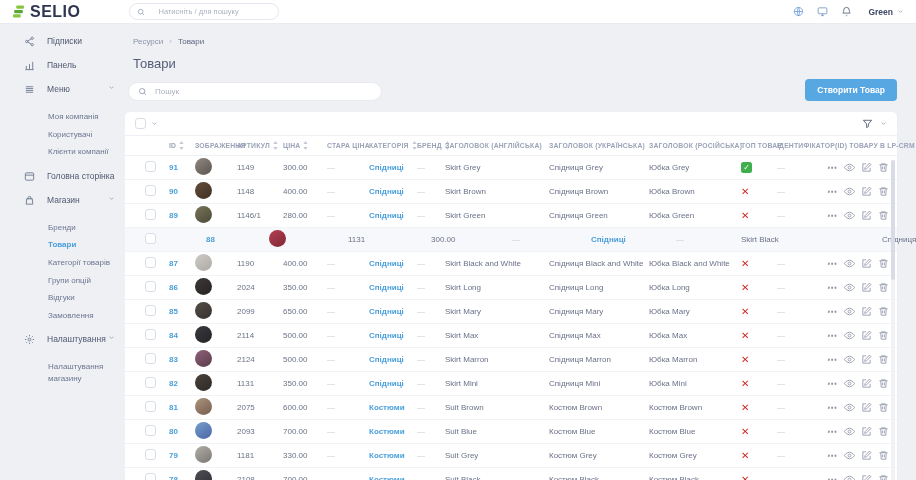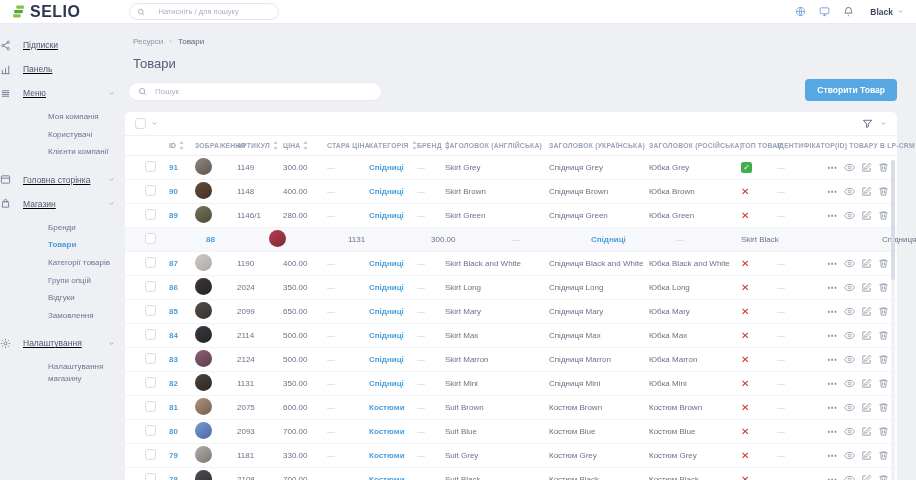--- a/index.html
+++ b/index.html
@@ -26,22 +26,22 @@
   .user-name{font-size:8.5px;font-weight:700;color:#3f4965;}
   .chev{width:7px;height:7px;color:#8a93a8;display:flex;}
   .chev svg{width:100%;height:100%;}
 
   
   .page-body{display:flex;height:456px;}
   aside{width:125px;flex:0 0 125px;padding:12px 0 0 0;overflow:hidden;}
   main{flex:1;padding-right:19px;overflow:hidden;}
 
   
-  .nav-item{display:flex;align-items:center;height:18px;margin-bottom:6px;
-    padding:0 10px 0 0;cursor:pointer;text-decoration:underline;}
+  .nav-item{display:flex;align-items:flex-start;height:18px;margin-bottom:6px;
+    padding:0 10px 0 24px;cursor:pointer;}
   .nav-icon{width:11px;height:11px;color:#707a92;display:flex;flex:0 0 auto;}
   .nav-icon svg{width:100%;height:100%;}
   .nav-label{font-size:8.5px;color:#4f5870;margin-left:12px;white-space:nowrap;}
   .nav-chevron{margin-left:auto;width:7px;height:7px;color:#8a93a8;display:flex;}
   .nav-chevron svg{width:100%;height:100%;}
   .nav-sub{padding:0 6px 0 48px;margin:0 0 10px 0;}
   .nav-sub-item{font-size:8px;color:#6d7690;line-height:1.45;padding:3px 0;cursor:pointer;}
   .nav-sub-item.active{color:var(--link);font-weight:700;}
 
   
@@ -131,21 +131,21 @@
           <path d="M9 21h6M12 17v4"></path>
         </svg>
     </span>
     <span class="hicon ic-bell">
       <svg viewBox="0 0 24 24" fill="none" stroke="currentColor" stroke-width="2">
           <path d="M6 9a6 6 0 0112 0c0 5 2 6.5 2 6.5H4S6 14 6 9z"></path>
           <path d="M10.5 20a1.8 1.8 0 003 0"></path>
         </svg>
     </span>
     <div class="user">
-      <span class="user-name">Black</span>
+      <span class="user-name">Green</span>
       <span class="chev">
         <svg viewBox="0 0 24 24" fill="none" stroke="currentColor" stroke-width="2.5">
             <path d="M6 9l6 6 6-6"></path>
           </svg>
       </span>
     </div>
   </div>
 </header>
 
 <div class="page-body">

